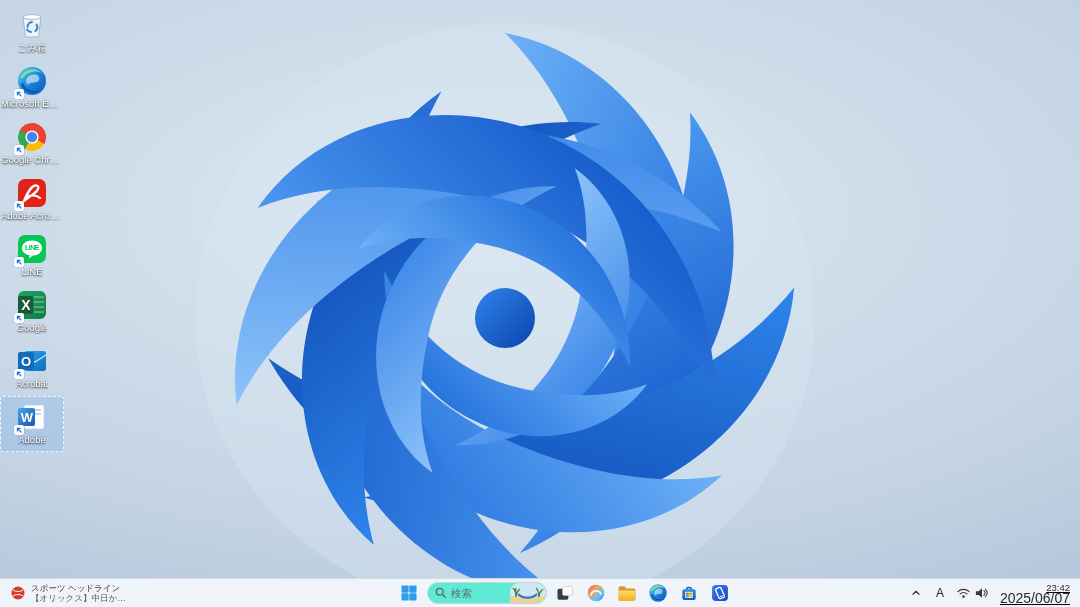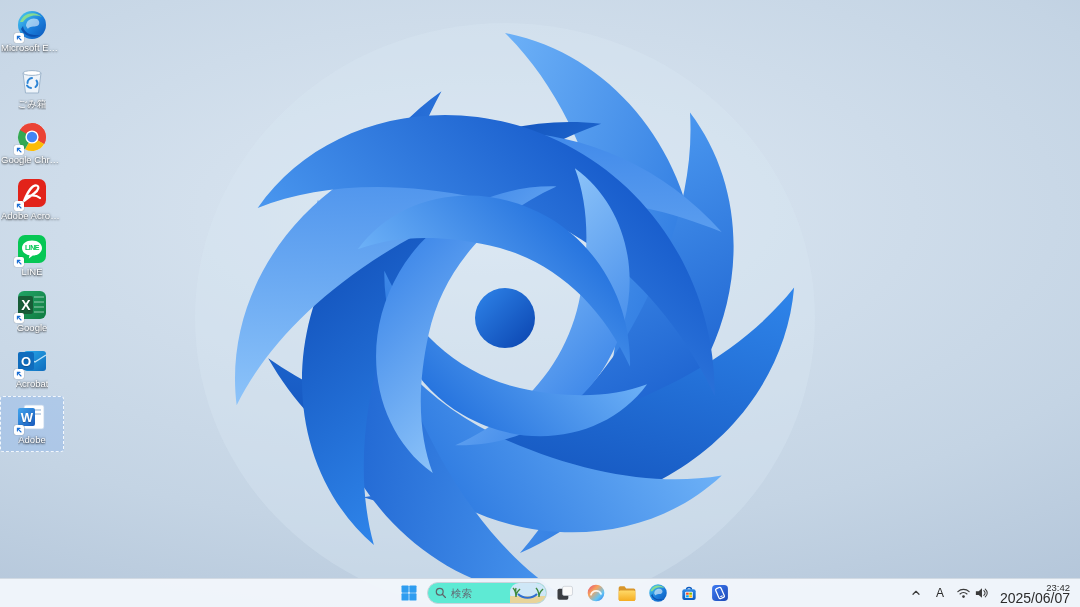--- a/index.html
+++ b/index.html
@@ -71,21 +71,21 @@
     width:58px; font-family:inherit;
   }
   .search-pill input::placeholder { color:#616a75; opacity:1; }
 
   .tb-tray { position:absolute; right:4px; top:0; bottom:0; display:flex; align-items:center; gap:2px; }
   .tray-btn {
     height:24px; min-width:22px; border-radius:4px; display:flex; align-items:center; justify-content:center;
     padding:0 3px; cursor:pointer;
   }
   .ime-a { font-size:12px; color:#2b2b2b; }
-  .clock { display:flex; flex-direction:column; align-items:flex-end; justify-content:center; line-height:10px; padding:0 6px; }
+  .clock { display:flex; flex-direction:column; align-items:flex-end; justify-content:center; line-height:10px; padding:0 6px;text-decoration:underline; }
   .clock-time { font-size:9.5px; color:#2b2b2b; }
   .clock-date { font-size:14px; color:#2b2b2b; }
 </style>
 </head>
 <body>
 
 <svg width="0" height="0" style="position:absolute" aria-hidden="true">
   <defs>
     <linearGradient id="p1" x1="0" y1="0" x2="1" y2="1">
       <stop offset="0" stop-color="#6db1f7"></stop>
@@ -162,47 +162,47 @@
     </g>
     <circle r="30" fill="url(#p3)"></circle>
   </g>
 </svg>
 
 <div class="desktop-icons">
 
   <div class="desk-item">
     <div class="desk-icon">
       <svg viewBox="0 0 32 32" width="32" height="32">
-        <circle cx="16" cy="16" r="14" fill="url(#edgeG)"></circle>
-        <path d="M4 13 C7 4 19 1 26 8 C19 5 11 7 7 13 Z" fill="#8fe08a" opacity="0.9"></path>
-        <path d="M5 20 C8 27 17 30 24 26 C15 27 8 24 7 17 Z" fill="#0a4aa8" opacity="0.85"></path>
-        <path d="M10 17 C10 11 16 8 21 10 C24 12 24 16 21 17 C18 18 13 17 12 20 Z" fill="#ffffff" opacity="0.55"></path>
-      </svg>
-      <span class="shortcut-badge">
-        <svg viewBox="0 0 10 10" width="8" height="8">
-            <path d="M7.5 7.5 L3 3 M3 6.2 L3 3 L6.2 3" stroke="#1b6fd4" stroke-width="1.4" fill="none" stroke-linecap="round"></path>
-          </svg>
-      </span>
-    </div>
-    <div class="desk-label">Microsoft Edge</div>
-  </div>
-
-  <div class="desk-item">
-    <div class="desk-icon">
-      <svg viewBox="0 0 32 32" width="32" height="32">
         <path d="M7 8 L25 8 L22.5 28 L9.5 28 Z" fill="#eef4fa" stroke="#9fb6cc" stroke-width="1"></path>
         <ellipse cx="16" cy="8" rx="9" ry="2.4" fill="#ffffff" stroke="#9fb6cc" stroke-width="1"></ellipse>
         <g stroke="#2f86d6" stroke-width="2" fill="none" stroke-linecap="round">
           <path d="M11.5 18 A5 5 0 0 1 16 13"></path>
           <path d="M20.5 15.5 A5 5 0 0 1 19.5 22"></path>
           <path d="M15 23 A5 5 0 0 1 11 20.5"></path>
         </g>
       </svg>
     </div>
     <div class="desk-label">ごみ箱</div>
+  </div>
+
+  <div class="desk-item">
+    <div class="desk-icon">
+      <svg viewBox="0 0 32 32" width="32" height="32">
+        <circle cx="16" cy="16" r="14" fill="url(#edgeG)"></circle>
+        <path d="M4 13 C7 4 19 1 26 8 C19 5 11 7 7 13 Z" fill="#8fe08a" opacity="0.9"></path>
+        <path d="M5 20 C8 27 17 30 24 26 C15 27 8 24 7 17 Z" fill="#0a4aa8" opacity="0.85"></path>
+        <path d="M10 17 C10 11 16 8 21 10 C24 12 24 16 21 17 C18 18 13 17 12 20 Z" fill="#ffffff" opacity="0.55"></path>
+      </svg>
+      <span class="shortcut-badge">
+        <svg viewBox="0 0 10 10" width="8" height="8">
+            <path d="M7.5 7.5 L3 3 M3 6.2 L3 3 L6.2 3" stroke="#1b6fd4" stroke-width="1.4" fill="none" stroke-linecap="round"></path>
+          </svg>
+      </span>
+    </div>
+    <div class="desk-label">Microsoft Edge</div>
   </div>
 
   <div class="desk-item">
     <div class="desk-icon">
       <svg viewBox="0 0 32 32" width="32" height="32">
         <circle cx="16" cy="16" r="14" fill="#fff"></circle>
         <path d="M16 16 L16 2 A14 14 0 0 1 28.1 23 Z" fill="#ea4335"></path>
         <path d="M16 2 A14 14 0 0 1 28.1 23 L16 16 Z" fill="#ea4335"></path>
         <path d="M16 16 L28.1 23 A14 14 0 0 1 9 28.2 Z" fill="#fbbc05"></path>
         <path d="M16 16 L9 28.2 A14 14 0 0 1 3.9 9 L16 2 A14 14 0 0 0 16 2 Z" fill="#34a853"></path>
@@ -307,20 +307,30 @@
           </svg>
       </span>
     </div>
     <div class="desk-label">Adobe</div>
   </div>
 
 </div>
 
 <div class="taskbar">
 
+  <div class="tb-widget">
+    <svg width="16" height="16" viewBox="0 0 16 16">
+      <circle cx="8" cy="8" r="6.5" fill="#d83b2a"></circle>
+      <path d="M3 5 C6 7 10 7 13 5 M3 11 C6 9 10 9 13 11" stroke="#ffffff" stroke-width="1" fill="none"></path>
+    </svg>
+    <div class="widget-text">
+      <span class="widget-line1">スポーツ ヘッドライン</span>
+      <span class="widget-line2">【オリックス】中日か…</span>
+    </div>
+  </div>
 
   <div class="tb-center">
 
     <div class="tb-btn">
       <svg width="20" height="20" viewBox="0 0 24 24">
         <g fill="#2e9df0">
           <rect x="3" y="3" width="8.6" height="8.6" rx="1"></rect>
           <rect x="12.4" y="3" width="8.6" height="8.6" rx="1"></rect>
           <rect x="3" y="12.4" width="8.6" height="8.6" rx="1"></rect>
           <rect x="12.4" y="12.4" width="8.6" height="8.6" rx="1"></rect>

